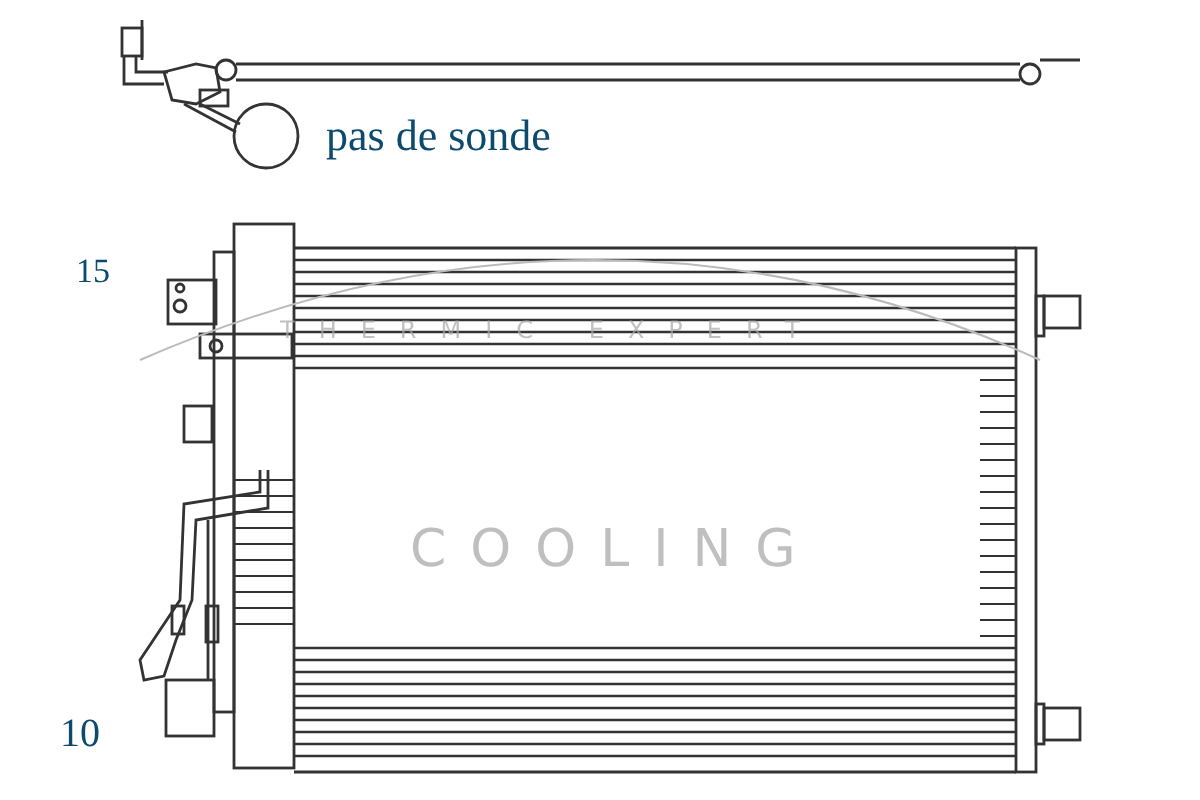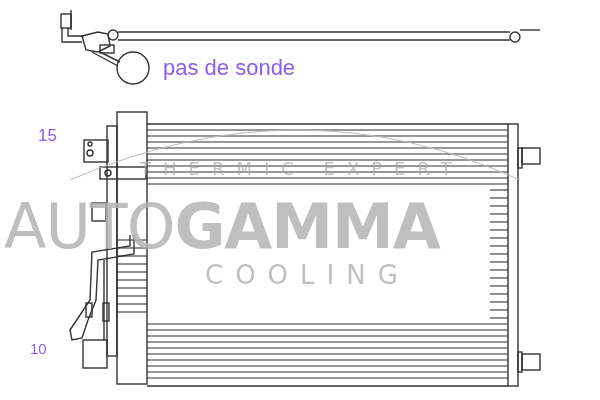--- a/index.html
+++ b/index.html
@@ -1,26 +1,26 @@
 <!DOCTYPE html>
 <html><head>
   <meta charset="utf-8">
   <style>
     html, body { margin: 0; padding: 0; background: #ffffff; }
     #stage { position: relative; width: 600px; height: 400px; overflow: hidden; background: #ffffff; font-family: "Liberation Sans", sans-serif; }
     #stage svg { position: absolute; left: 0; top: 0; }
-    .label { position: absolute; color: #8b5cf6; font-family: Liberation Sans, sans-serif; }
+    .label { position: absolute; color: #0c4a6e; font-family: Liberation Serif, serif; }
     .lbl-probe { left: 163px; top: 55px; font-size: 22px; }
     .lbl-15 { left: 38px; top: 126px; font-size: 17px; }
-    .lbl-10 { left: 30px; top: 340px; font-size: 15px; }
+    .lbl-10 { left: 30px; top: 356px; font-size: 20px; }
     .wm { position: absolute; color: #b4b4b4; font-family: "DejaVu Sans", sans-serif; white-space: nowrap; }
     .wm-brand { left: 4px; top: 190px; font-size: 62px; font-weight: bold; letter-spacing: -1px; opacity: 0.85; }
     .wm-brand .thin { font-weight: normal; }
     .wm-sub { left: 205px; top: 260px; font-size: 26px; font-weight: normal; letter-spacing: 12px; opacity: 0.85; }
-    .wm-tag { left: 140px; top: 158px; font-size: 18px; letter-spacing: 12px; color: #a8a8a8; opacity: 0.7; }
+    .wm-tag { left: 140px; top: 158px; font-size: 12px; letter-spacing: 12px; color: #a8a8a8; opacity: 0.7; }
   </style>
 </head>
 <body>
 
 <div id="stage">
   <svg width="600" height="400" viewBox="0 0 600 400">
     <g fill="none" stroke="#333" stroke-width="1.4">
 
       <g>
         <rect x="61" y="14" width="10" height="14"></rect>
@@ -121,19 +121,18 @@
         <line x1="490" y1="302" x2="508" y2="302"></line>
         <line x1="490" y1="310" x2="508" y2="310"></line>
         <line x1="490" y1="318" x2="508" y2="318"></line>
       </g>
 
       <path d="M70 180 Q 300 80 520 180" stroke="#bbbbbb" stroke-width="1"></path>
     </g>
   </svg>
 
   <div class="wm wm-tag">THERMIC EXPERT</div>
-  <div class="wm wm-brand"><span class="thin">AUTO</span><span>GAMMA</span></div>
   <div class="wm wm-sub">COOLING</div>
 
   <div class="label lbl-probe">pas de sonde</div>
   <div class="label lbl-15">15</div>
   <div class="label lbl-10">10</div>
 </div>
 
 </body></html>

